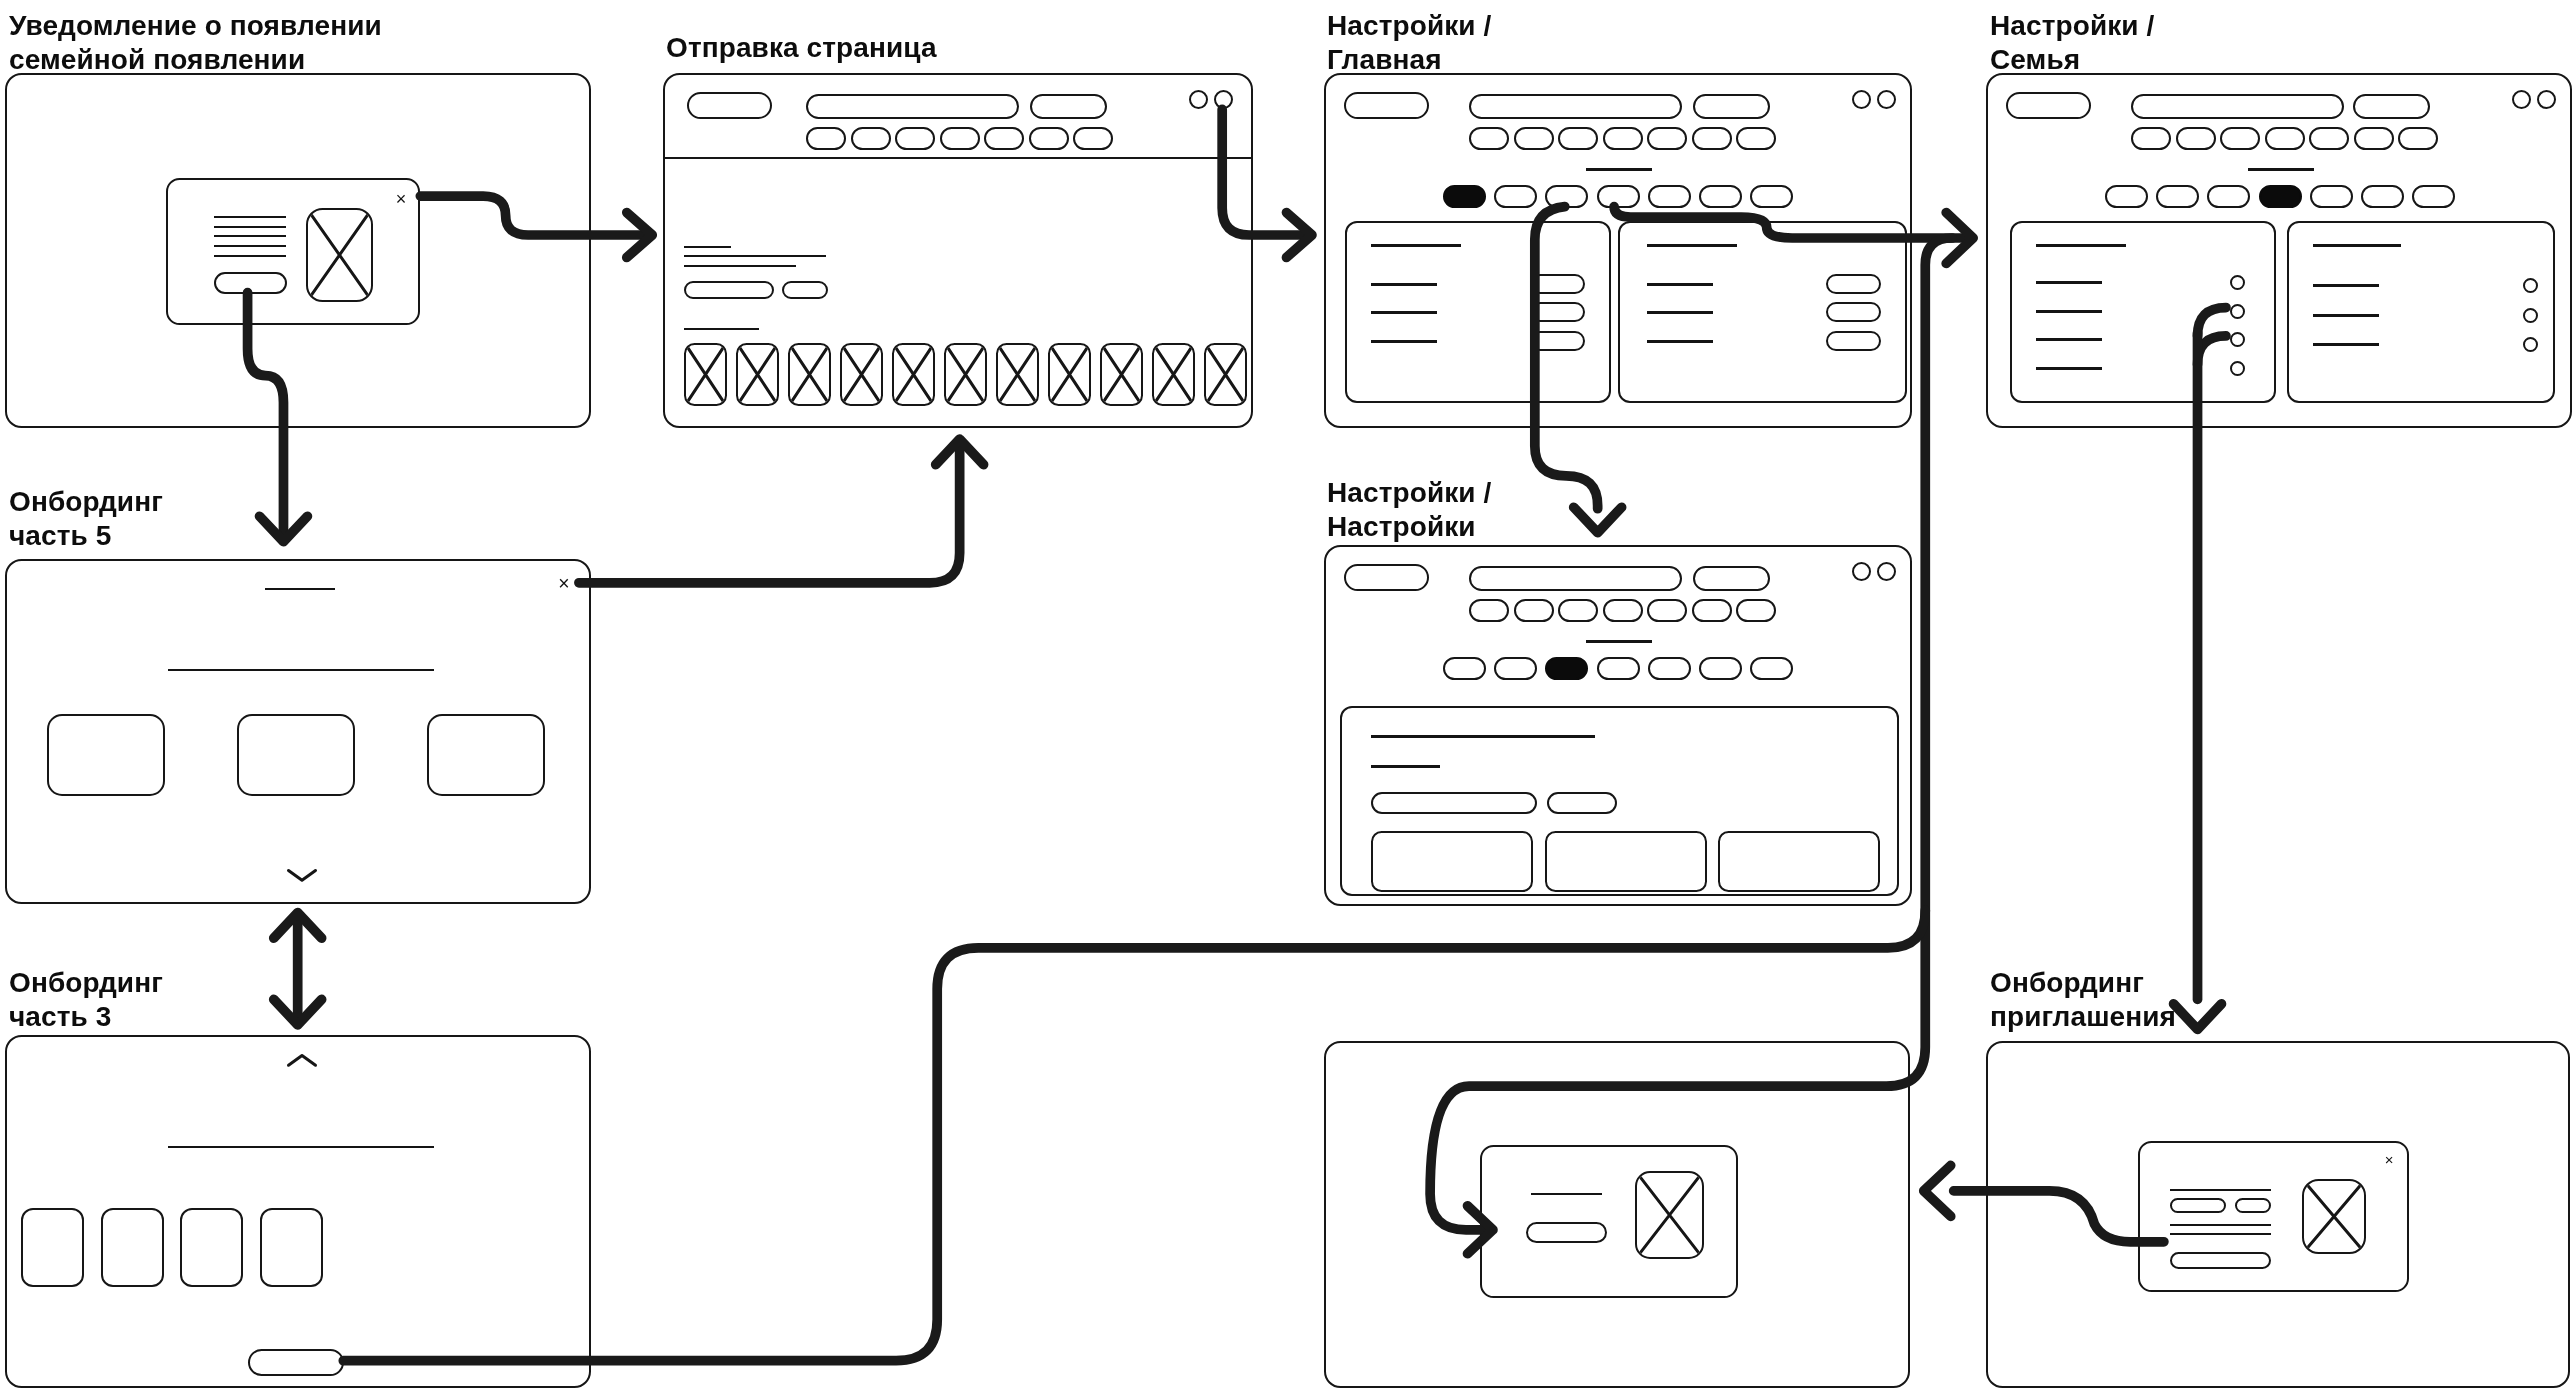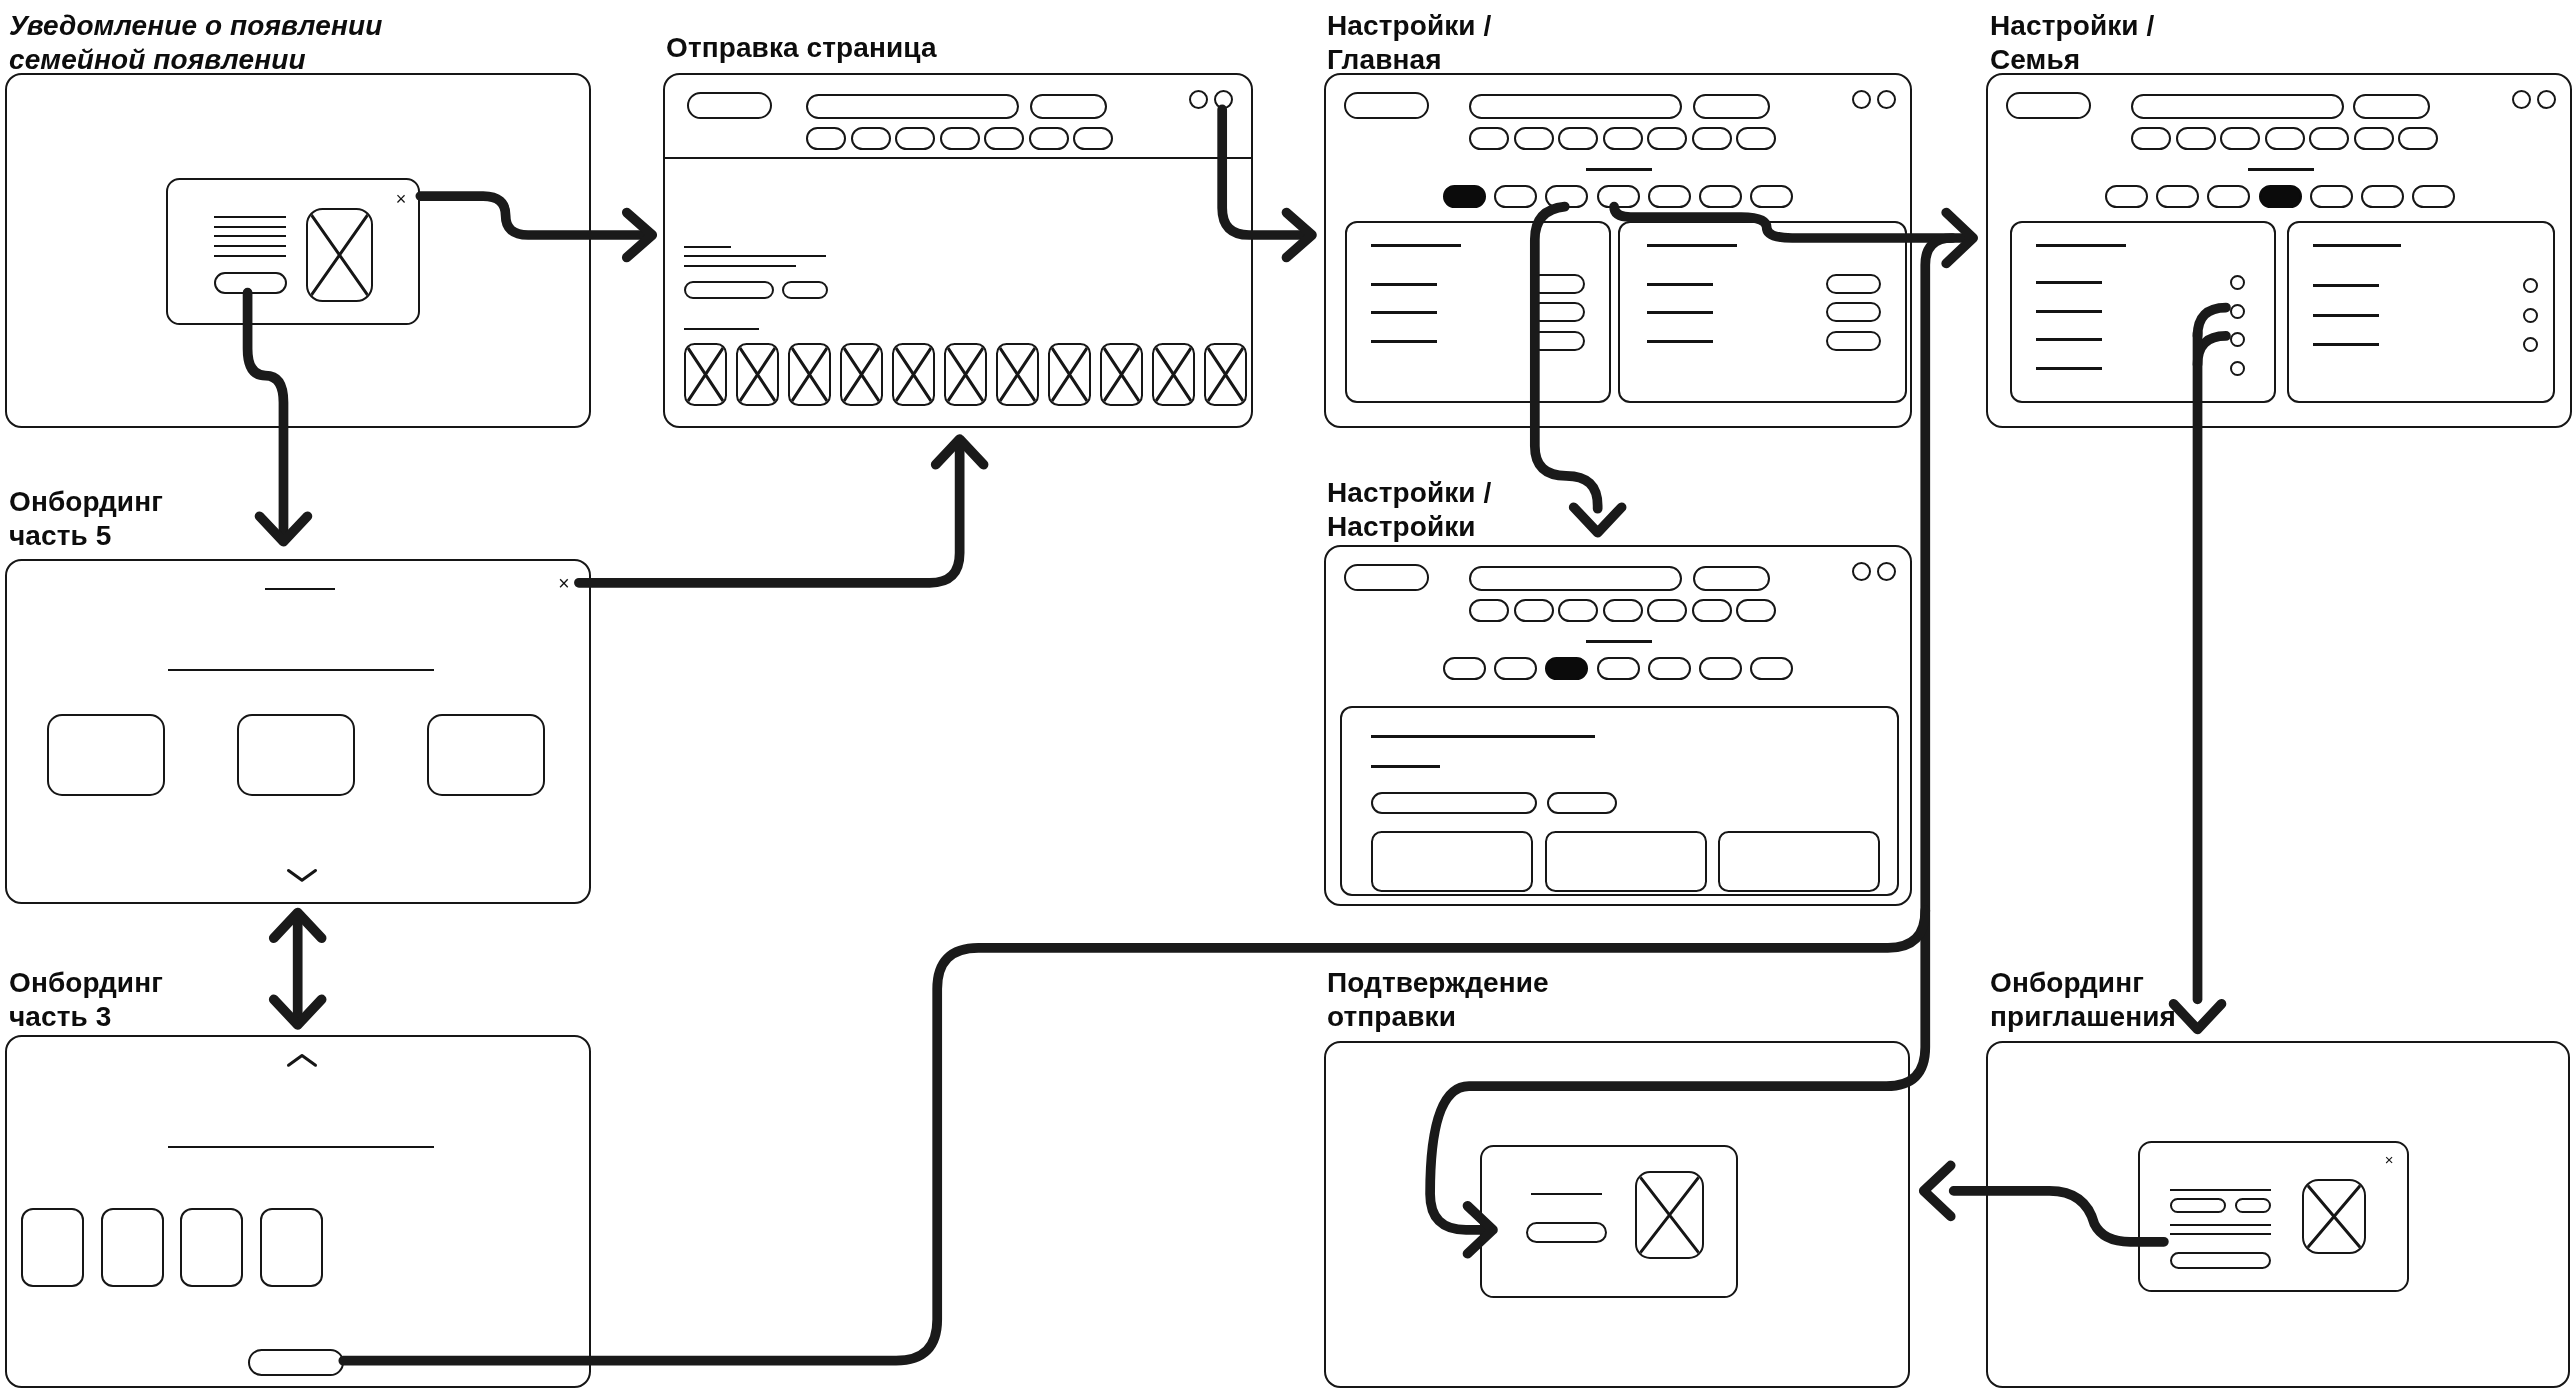--- a/index.html
+++ b/index.html
@@ -24,21 +24,21 @@
   .chev polyline{fill:none;stroke:#161616;stroke-width:4;stroke-linecap:round;stroke-linejoin:round;}
   #flows{position:absolute;left:0;top:0;width:2576px;height:1393px;pointer-events:none;}
   #flows path{fill:none;stroke:#1a1a1a;stroke-width:13;stroke-linecap:round;stroke-linejoin:round;}
   .divider{position:absolute;left:0;right:0;height:2.2px;background:#161616;}
 </style>
 </head>
 <body>
 
 <div id="stage">
 
-  <div class="t" style="left:9px;top:9px;font-style:italic;">
+  <div class="t" style="left:9px;top:9px;">
     <div>Уведомление о появлении</div>
     <div>семейной появлении</div>
   </div>
   <div class="t" style="left:666px;top:31px;">
     <div>Отправка страница</div>
   </div>
   <div class="t" style="left:1327px;top:9px;">
     <div>Настройки /</div>
     <div>Главная</div>
   </div>
@@ -50,24 +50,20 @@
     <div>Онбординг</div>
     <div>часть 5</div>
   </div>
   <div class="t" style="left:1327px;top:476px;">
     <div>Настройки /</div>
     <div>Настройки</div>
   </div>
   <div class="t" style="left:9px;top:966px;">
     <div>Онбординг</div>
     <div>часть 3</div>
-  </div>
-  <div class="t" style="left:1327px;top:966px;">
-    <div>Подтверждение</div>
-    <div>отправки</div>
   </div>
   <div class="t" style="left:1990px;top:966px;">
     <div>Онбординг</div>
     <div>приглашения</div>
   </div>
 
   <div class="panel" style="left:5.2px;top:73px;width:586px;height:355px;">
     <div class="modal" style="left:159px;top:103px;width:254px;height:147px;">
       <span class="xclose" style="right:12px;top:7.5px;font-size:18px;">×</span>
       <div class="ln thin" style="left:46px;top:36px;width:72px;"></div>

